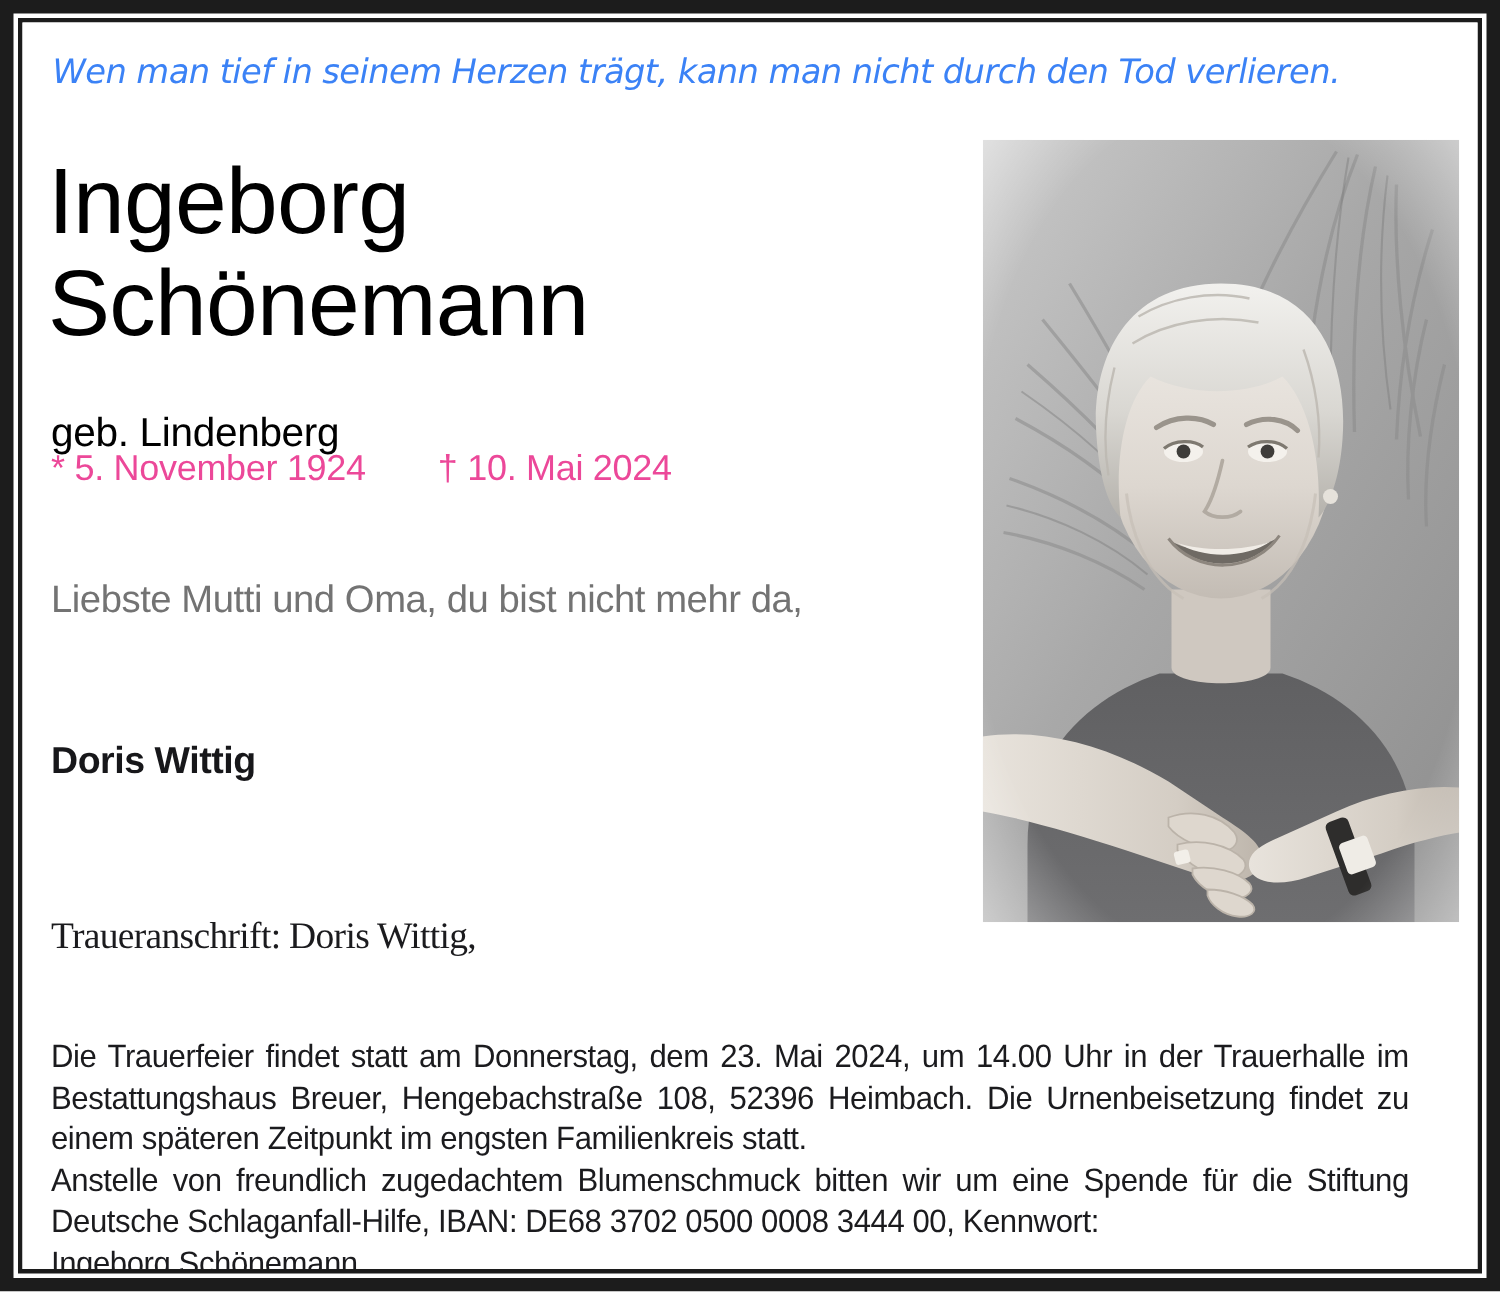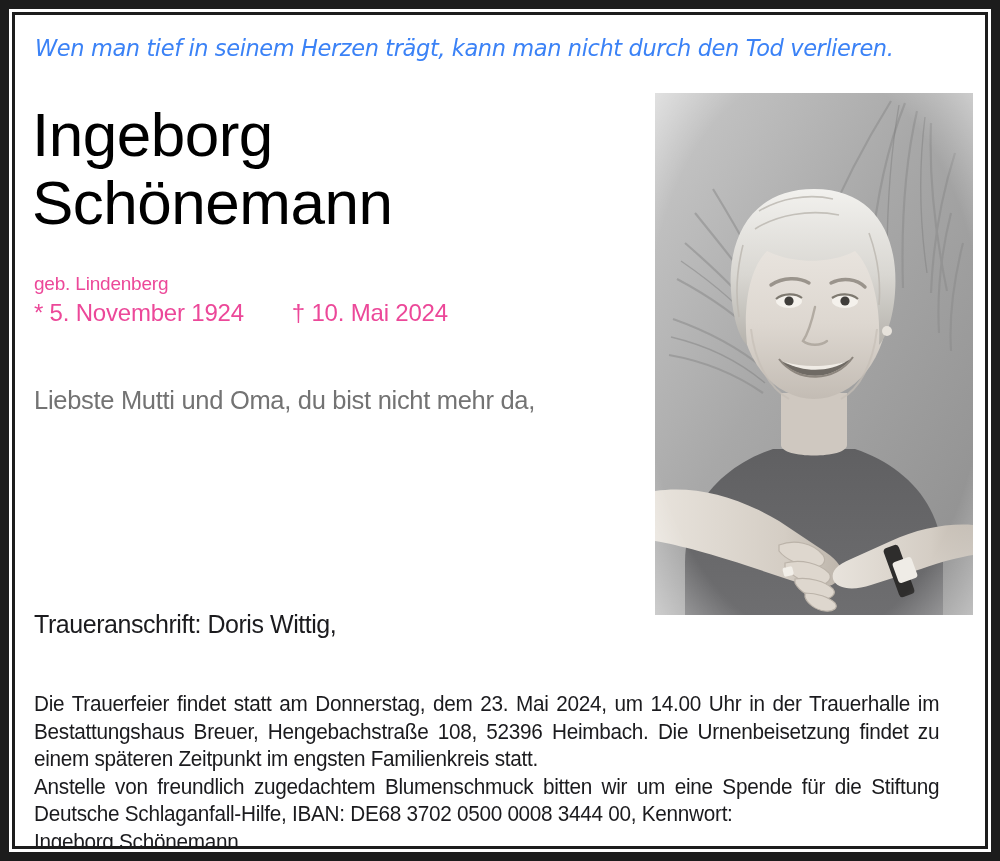--- a/index.html
+++ b/index.html
@@ -88,24 +88,24 @@
     line-height: 68px;
     letter-spacing: -0.5px;
     color: #000000;
     white-space: nowrap;
   }
 
   .born-name {
     position: absolute;
     left: 19px;
     top: 258px;
-    font-size: 19px;
+    font-size: 27px;
     font-weight: 400;
     letter-spacing: -0.2px;
-    color: #ec4899;
+    color: #000000;
     white-space: nowrap;
   }
 
   .dates {
     position: absolute;
     left: 19px;
     top: 284px;
     font-size: 24px;
     font-weight: 400;
     letter-spacing: -0.2px;
@@ -144,21 +144,21 @@
     position: absolute;
     left: 19px;
     top: 592px;
     width: 960px;
     font-size: 25px;
     line-height: 35px;
     font-weight: 400;
     letter-spacing: -0.45px;
     color: #1b1b1e;
   }
-  .contact div { white-space: nowrap; }
+  .contact div { white-space: nowrap; font-family: Liberation Serif, serif; }
 
   .notice {
     position: absolute;
     left: 19px;
     top: 676px;
     width: 938px;
     font-family: "Liberation Sans", sans-serif;
     font-size: 21.5px;
     line-height: 27.5px;
     font-weight: 400;
@@ -301,20 +301,21 @@
 
       <div class="dates">
         <span>* 5. November 1924</span><span class="death">† 10. Mai 2024</span>
       </div>
 
       <div class="message">
         <div>Liebste Mutti und Oma, du bist nicht mehr da,</div>
       </div>
 
       <div class="family">
+        <div>Doris Wittig</div>
       </div>
 
       <div class="contact">
         <div>Traueranschrift: Doris Wittig,</div>
       </div>
 
       <div class="notice">
         <p>Die Trauerfeier findet statt am Donnerstag, dem 23. Mai 2024, um 14.00 Uhr in der Trauerhalle im Bestattungshaus Breuer, Hengebachstraße 108, 52396 Heimbach. Die Urnenbeisetzung findet zu einem späteren Zeitpunkt im engsten Familienkreis statt.</p>
         <p>Anstelle von freundlich zugedachtem Blumenschmuck bitten wir um eine  Spende für die Stiftung Deutsche Schlaganfall-Hilfe, IBAN: DE68 3702 0500 0008 3444 00, Kennwort:</p>
         <p>Ingeborg Schönemann.</p>

